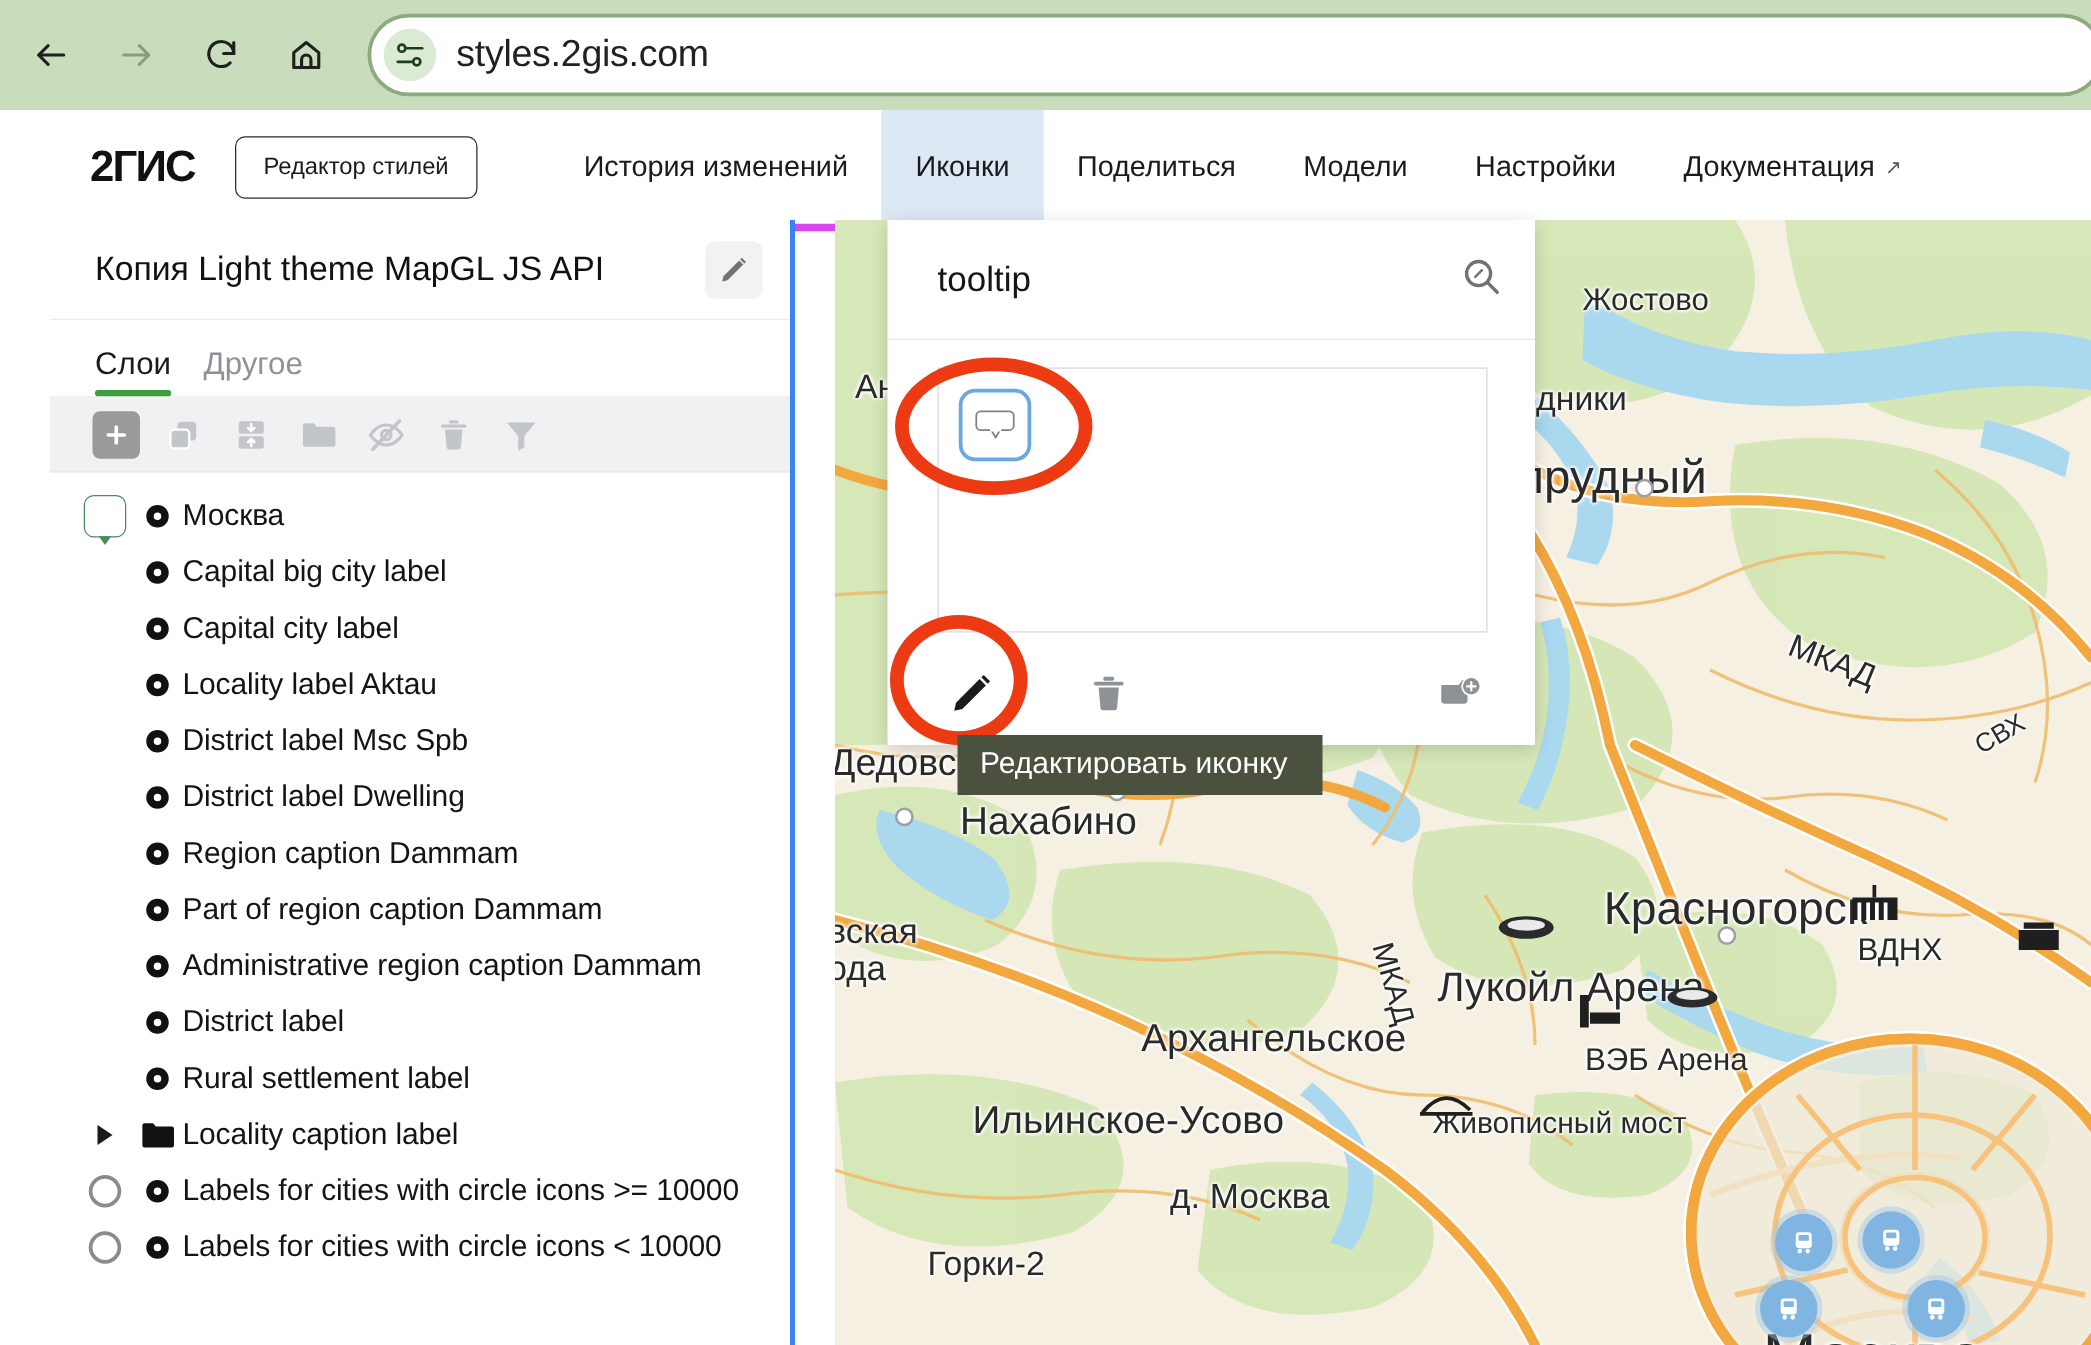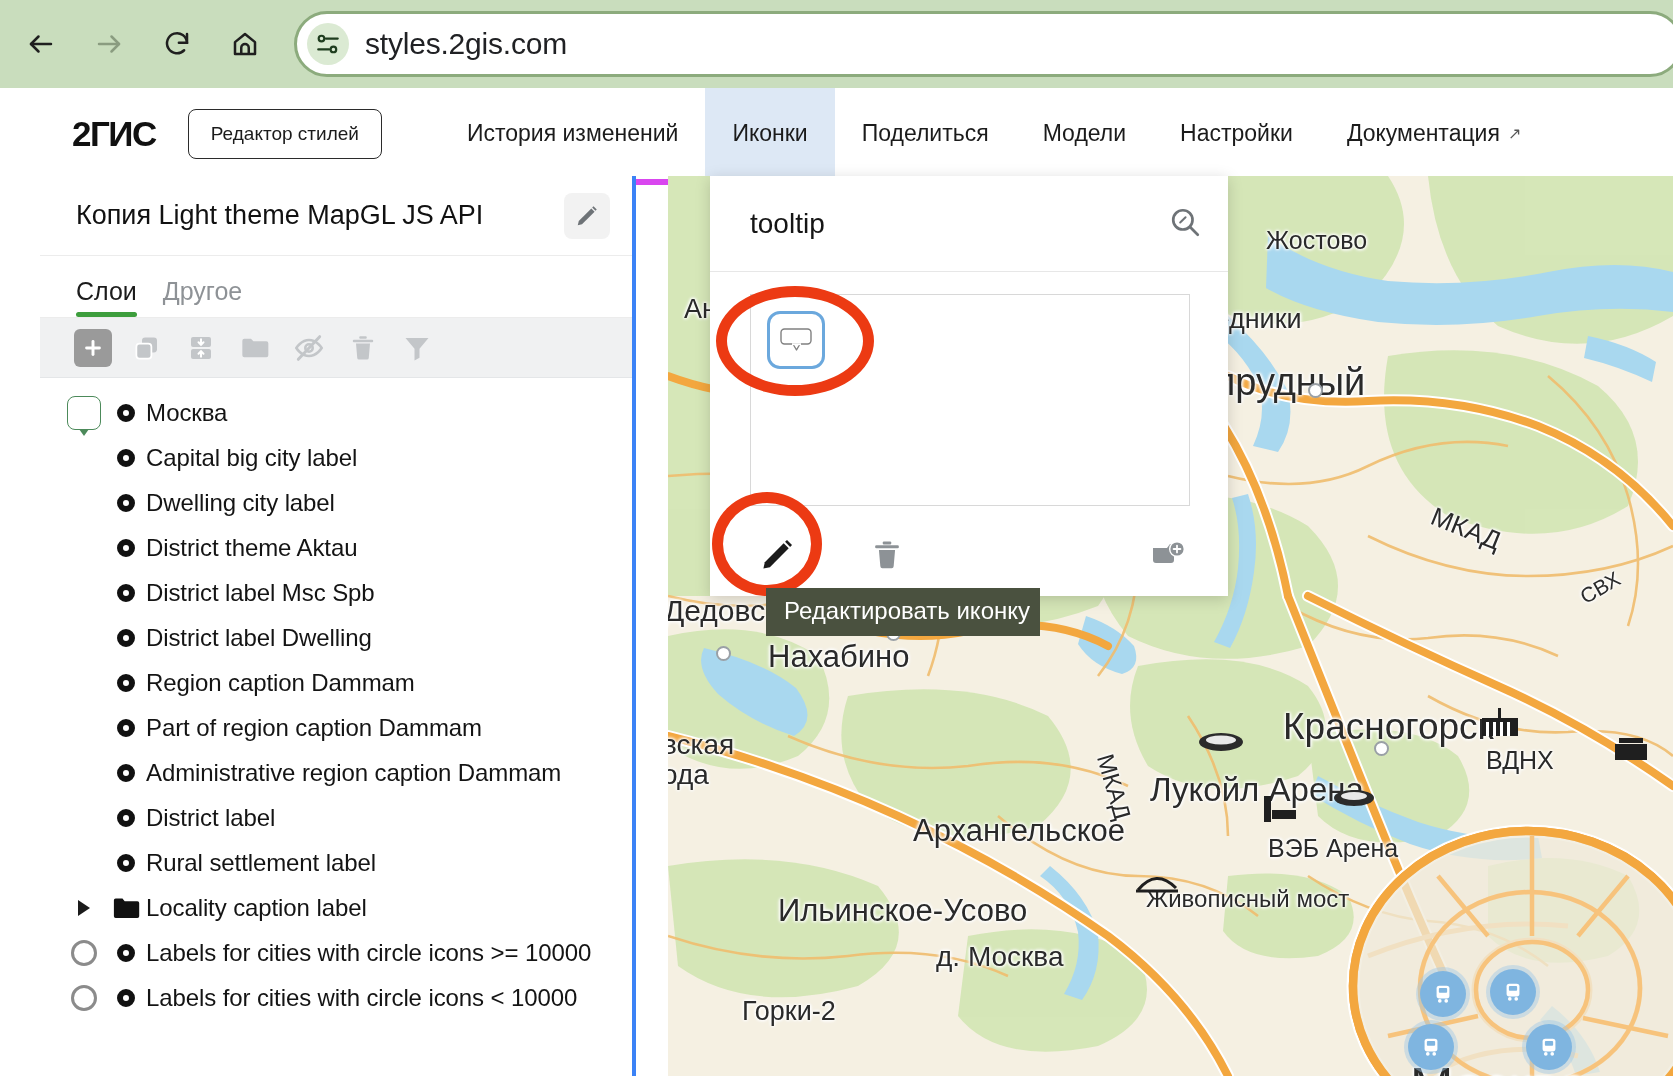--- a/index.html
+++ b/index.html
@@ -260,21 +260,21 @@
     border-radius: 50%;
     z-index: 60;
     pointer-events: none;
   }
   .dark-tooltip {
     position: absolute;
     z-index: 70;
     background: #4a513f;
     color: #ffffff;
     font-size: 24px;
-    padding: 9px 10px 11px 18px;
+    padding: 9px 28px 11px 18px;
     white-space: nowrap;
   }
 </style>
 </head>
 <body>
 
 <div class="browser-bar">
   <div class="nav-btn back">
     <svg width="30" height="30" viewBox="0 0 24 24" fill="none" stroke="currentColor" stroke-width="2" stroke-linecap="round" stroke-linejoin="round">
       <line x1="20" y1="12" x2="4" y2="12"></line>
@@ -420,29 +420,29 @@
           <div class="ring"></div>
         </div>
       <div class="lr-label">Capital big city label</div>
     </div>
 
     <div class="layer-row">
       <div class="lr-slot"></div>
       <div class="lr-dot">
           <div class="ring"></div>
         </div>
-      <div class="lr-label">Dwelling city label</div>
-    </div>
-
-    <div class="layer-row">
-      <div class="lr-slot"></div>
-      <div class="lr-dot">
-          <div class="ring"></div>
-        </div>
-      <div class="lr-label">District theme Aktau</div>
+      <div class="lr-label">Capital city label</div>
+    </div>
+
+    <div class="layer-row">
+      <div class="lr-slot"></div>
+      <div class="lr-dot">
+          <div class="ring"></div>
+        </div>
+      <div class="lr-label">Locality label Aktau</div>
     </div>
 
     <div class="layer-row">
       <div class="lr-slot"></div>
       <div class="lr-dot">
           <div class="ring"></div>
         </div>
       <div class="lr-label">District label Msc Spb</div>
     </div>
 
@@ -642,21 +642,21 @@
   <div class="map-label" style="left:470px; top:185px; font-size:38px;">олгопрудный</div>
   <div class="map-label" style="left:770px; top:325px; font-size:26px; transform:rotate(22deg); transform-origin:left top;">МКАД</div>
   <div class="map-label" style="left:908px; top:412px; font-size:21px; transform:rotate(-30deg); transform-origin:left top;">СВХ</div>
   <div class="map-label" style="left:16px;  top:118px; font-size:27px;">Ан</div>
   <div class="map-label" style="left:-4px;  top:418px; font-size:30px;">Дедовс</div>
   <div class="map-label" style="left:100px; top:463px; font-size:31px;">Нахабино</div>
   <div class="map-label" style="left:615px; top:530px; font-size:37px;">Красногорск</div>
   <div class="map-label" style="left:-6px;  top:553px; font-size:28px;">вская</div>
   <div class="map-label" style="left:-6px;  top:583px; font-size:28px;">ода</div>
   <div class="map-label" style="left:245px; top:637px; font-size:31px;">Архангельское</div>
-  <div class="map-label" style="left:110px; top:702px; font-size:31px;margin-top:15px;">Ильинское-Усово</div>
+  <div class="map-label" style="left:110px; top:702px; font-size:31px;">Ильинское-Усово</div>
   <div class="map-label" style="left:268px; top:765px; font-size:28px;">д. Москва</div>
   <div class="map-label" style="left:74px;  top:820px; font-size:27px;">Горки-2</div>
   <div class="map-label" style="left:482px; top:595px; font-size:33px;">Лукойл Арена</div>
   <div class="map-label" style="left:600px; top:658px; font-size:25px;">ВЭБ Арена</div>
   <div class="map-label" style="left:478px; top:709px; font-size:24px;">Живописный мост</div>
   <div class="map-label" style="left:818px; top:570px; font-size:25px;">ВДНХ</div>
   <div class="map-label" style="left:742px; top:880px; font-size:52px;">Москва</div>
   <div class="map-label" style="left:450px; top:575px; font-size:24px; transform:rotate(74deg); transform-origin:left top;">МКАД</div>
 
   <div class="poi-circle" style="left:640px; top:207px;"></div>

